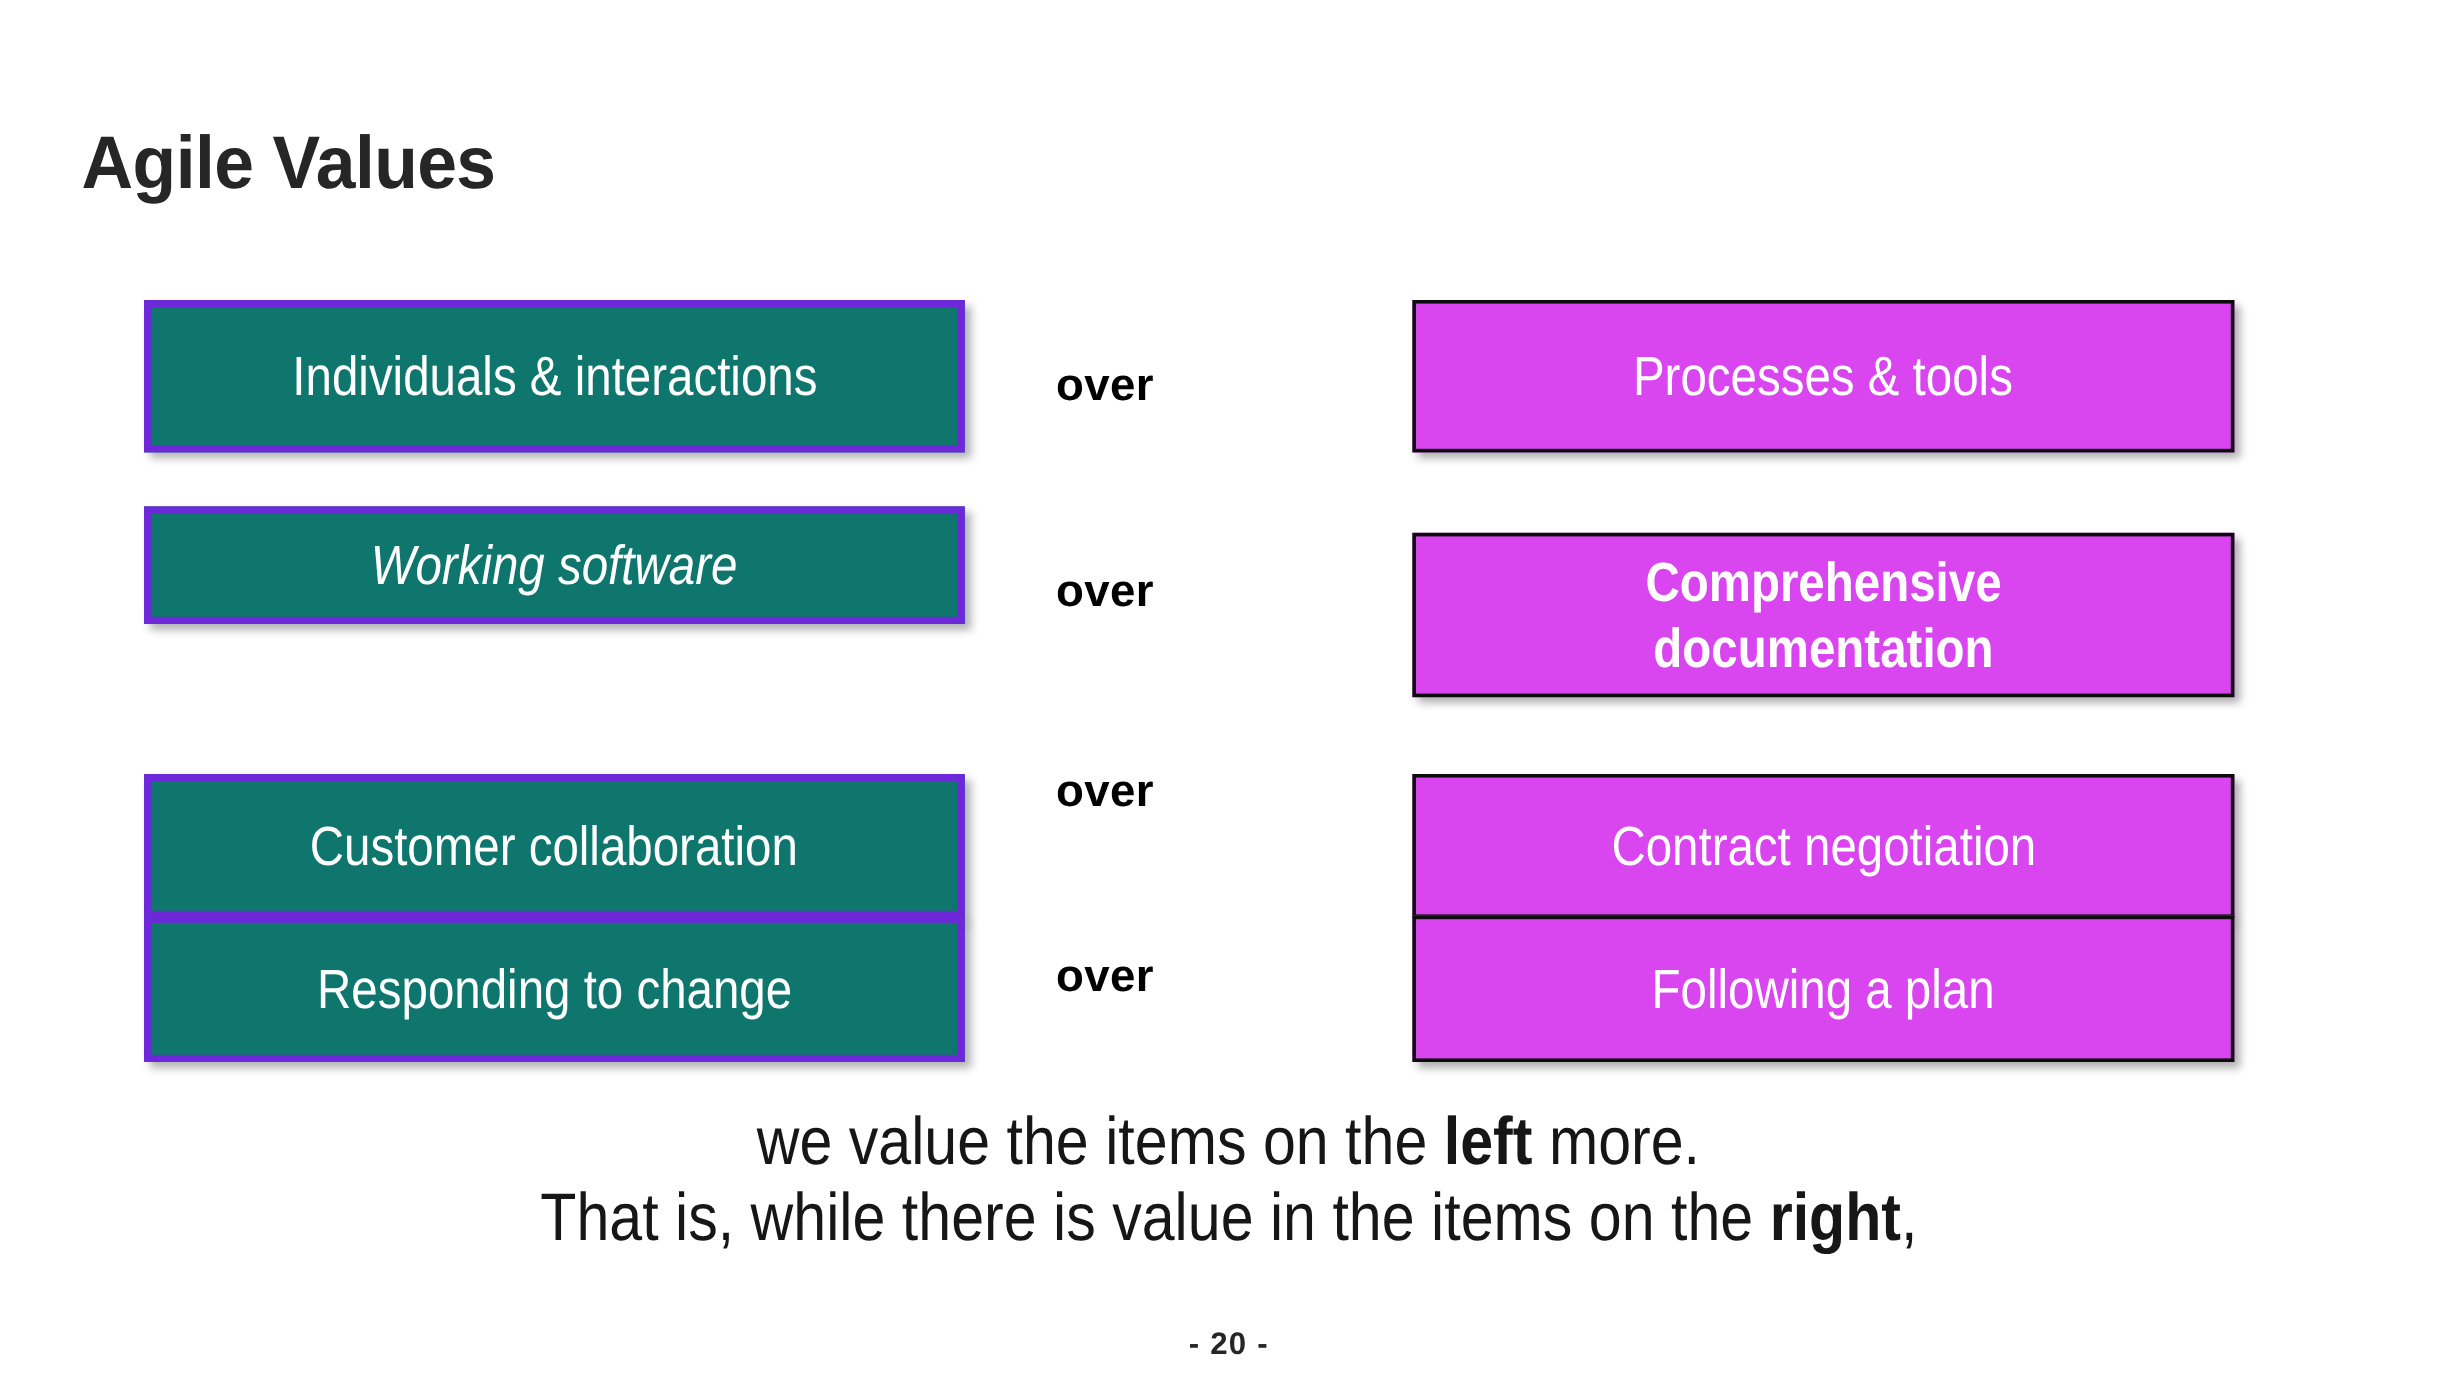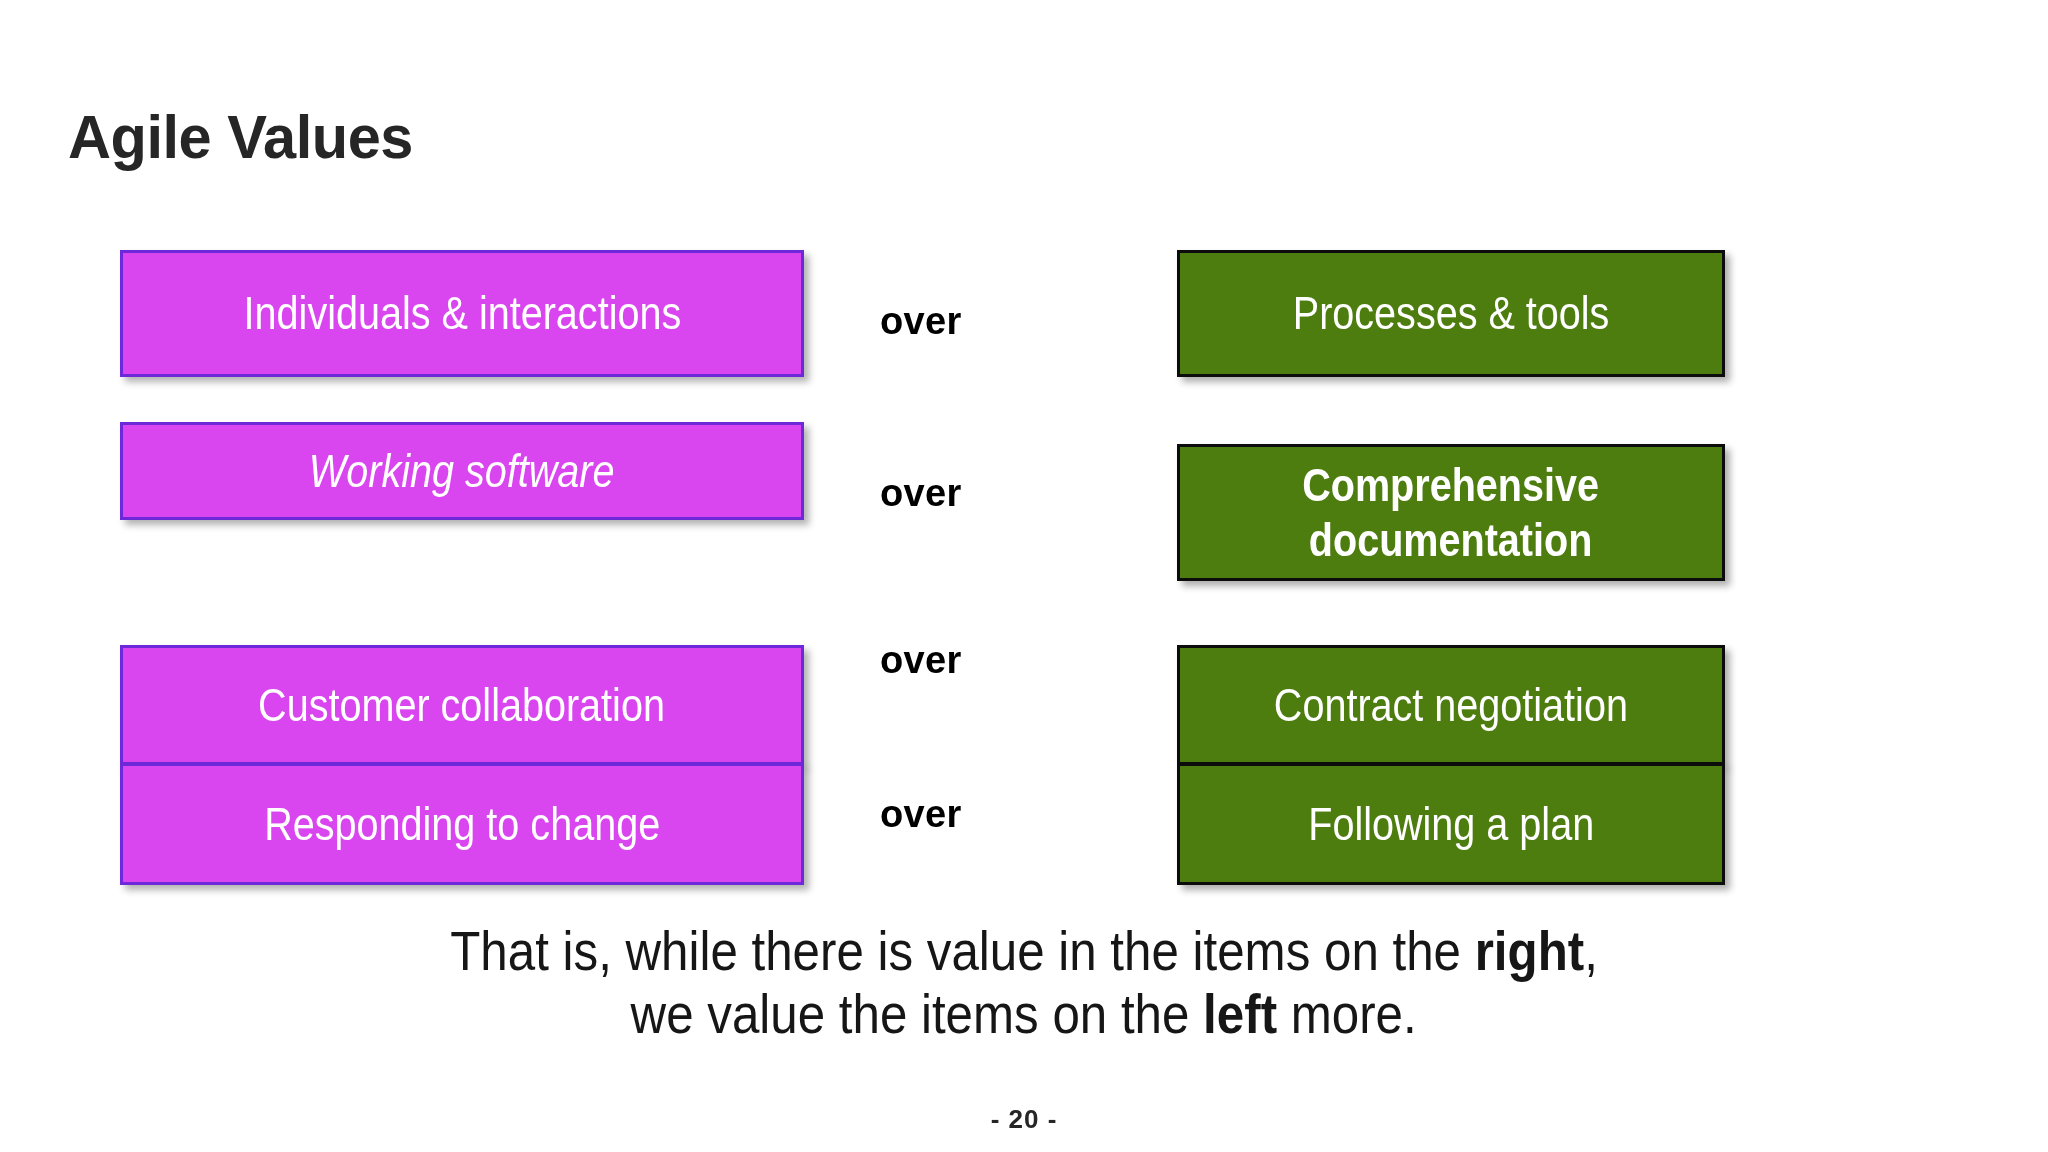--- a/index.html
+++ b/index.html
@@ -64,29 +64,29 @@
   .box .box-text {
     display: block;
     transform: scaleX(0.86);
     transform-origin: center center;
     white-space: pre-line;
   }
 
   .box-green {
     left: 120px;
     width: 684px;
-    background: #d946ef;
-    border: 3px solid #6d28d9;
+    background: #0f766e;
+    border: 6px solid #6d28d9;
     box-shadow: 5px 5px 7px rgba(0,0,0,0.30);
   }
 
   .box-dark {
     left: 1177px;
-    width: 548px;
-    background: #4d7c0f;
+    width: 685px;
+    background: #d946ef;
     border: 3px solid #0c0c0c;
     box-shadow: 5px 5px 7px rgba(0,0,0,0.32);
   }
 
   .over-label {
     position: absolute;
     left: 880px;
     width: 230px;
     text-align: left;
     font-family: "Liberation Sans", sans-serif;
@@ -191,19 +191,19 @@
     <div class="box box-green">
       <span class="box-text">Responding to change</span>
     </div>
     <div class="over-label">over</div>
     <div class="box box-dark">
       <span class="box-text">Following a plan</span>
     </div>
   </div>
 
   <div class="footer-statement">
+    <span class="line"><span><span>we value the items on the </span><b>left</b><span> more.</span></span></span>
     <span class="line"><span><span>That is, while there is value in the items on the </span><b>right</b><span>,</span></span></span>
-    <span class="line"><span><span>we value the items on the </span><b>left</b><span> more.</span></span></span>
   </div>
 
   <div class="page-number">- 20 -</div>
 
 </div>
 
 </body></html>

